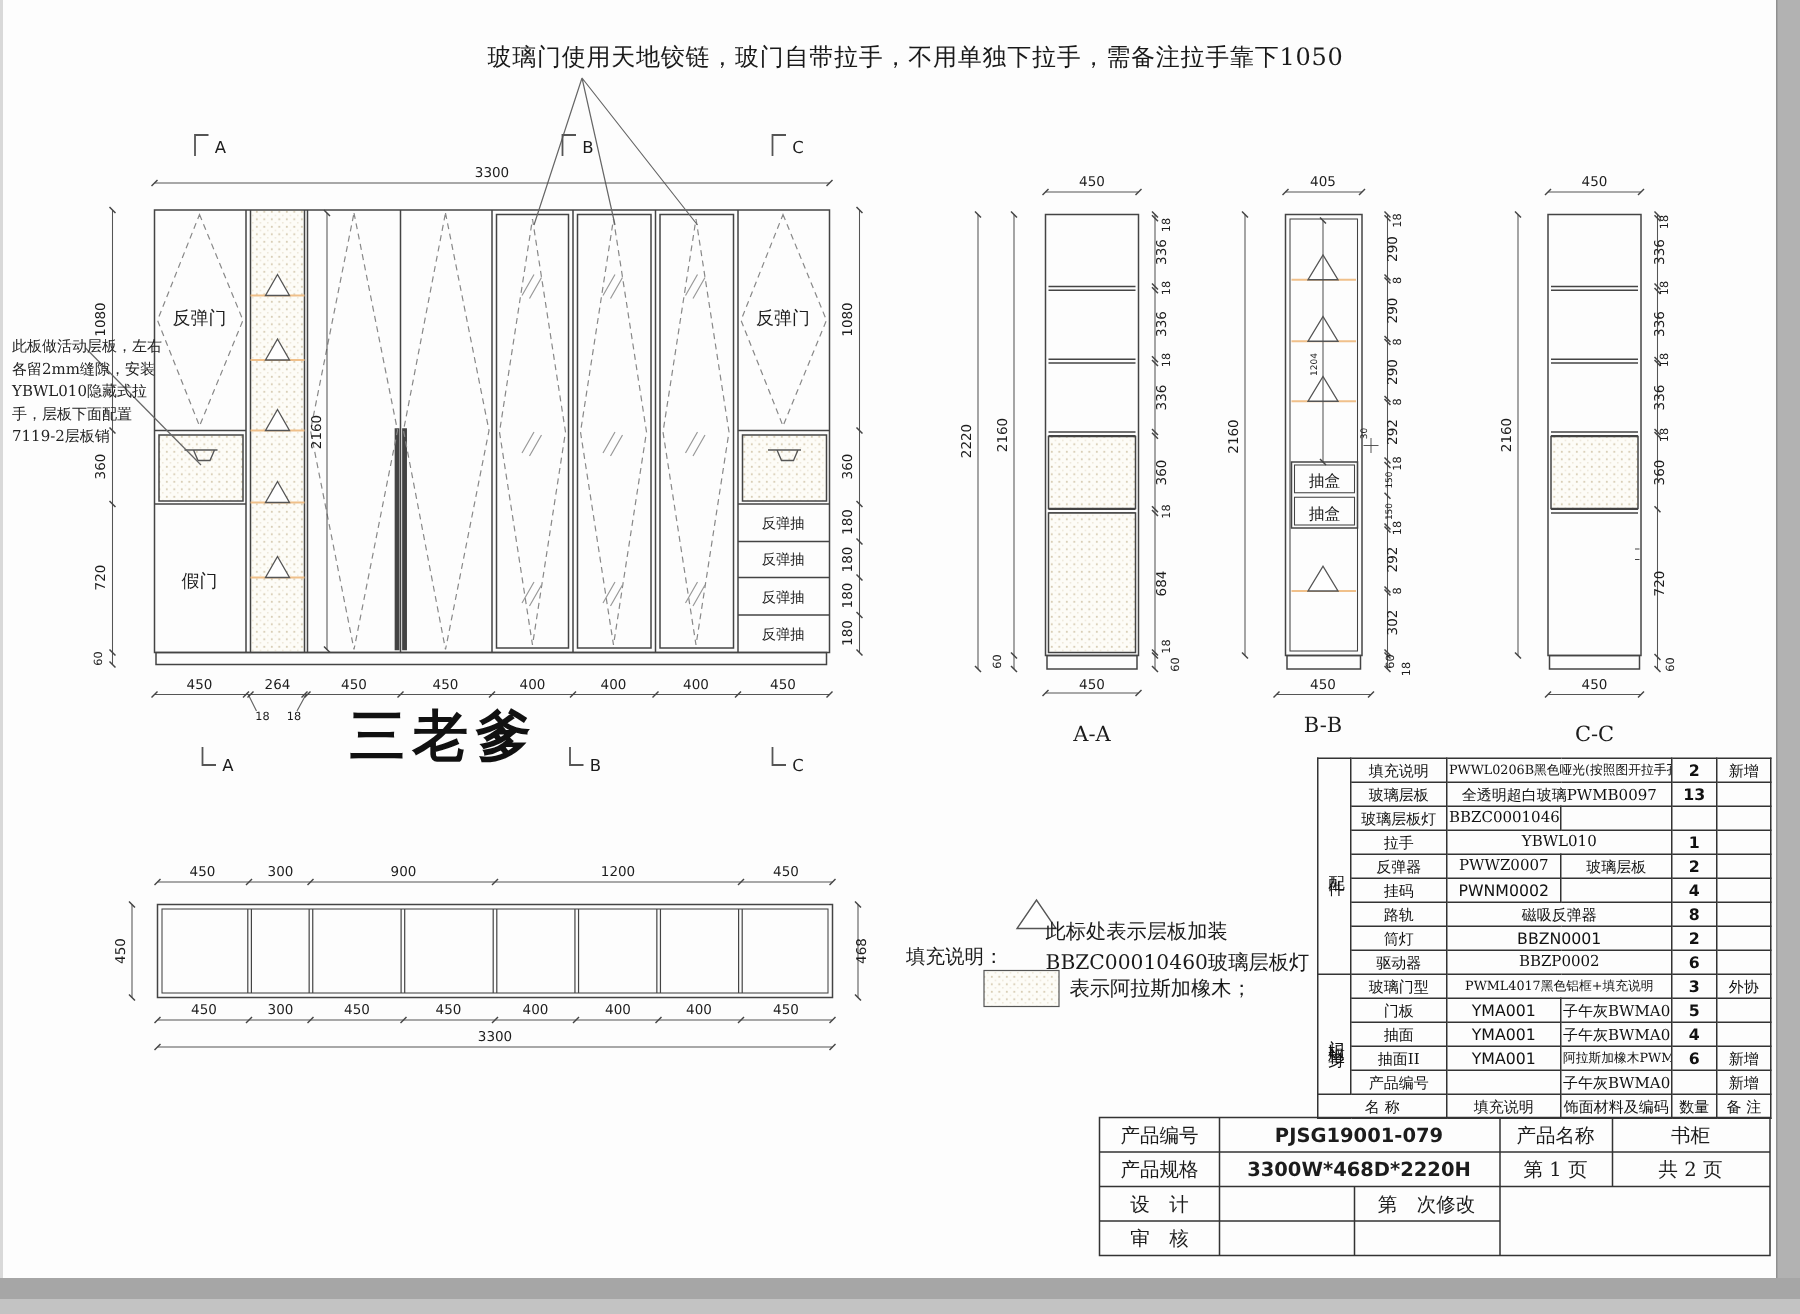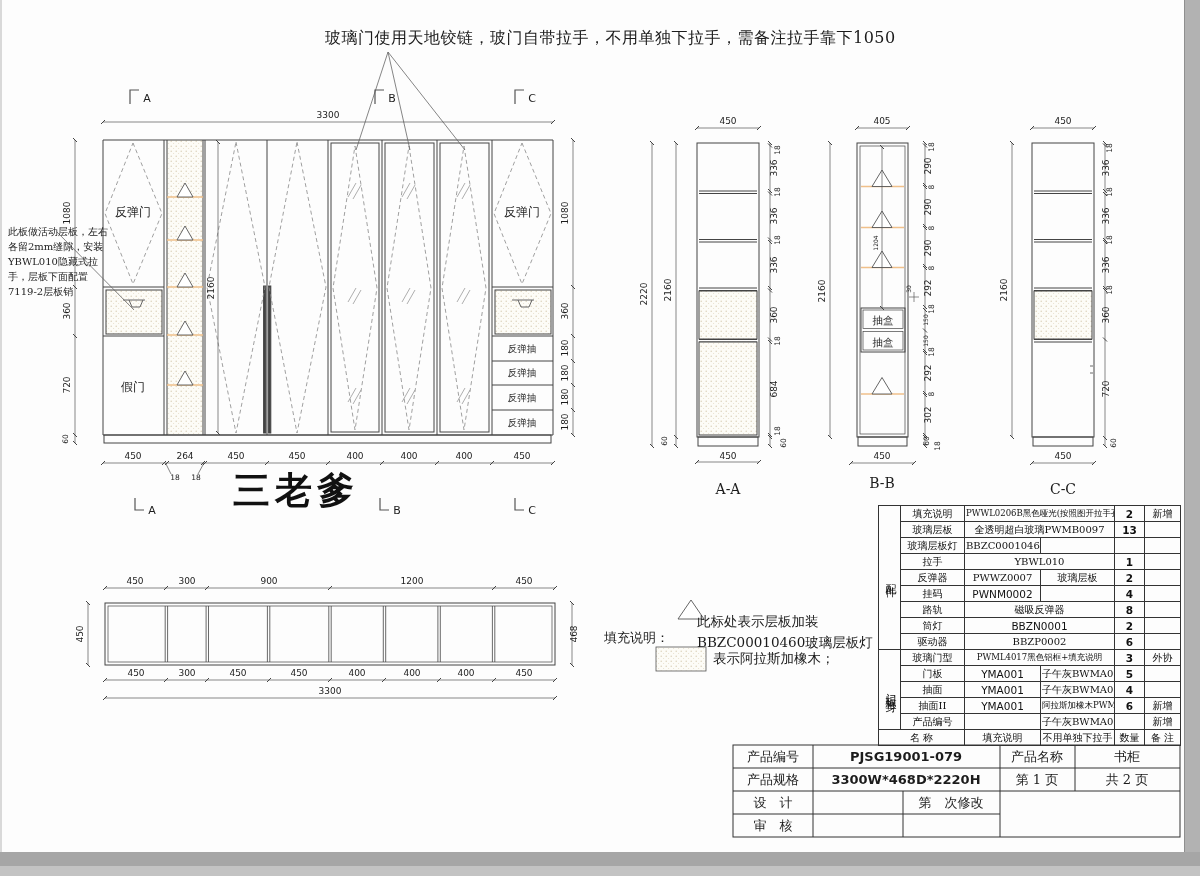--- a/index.html
+++ b/index.html
@@ -418,21 +418,21 @@
         <tr>
           <td class="nm">产品编号</td>
           <td class="cd "></td>
           <td class="mt ">子午灰BWMA0025</td>
           <td class="qt"></td>
           <td class="rm">新增</td>
         </tr>
         <tr>
           <td class="hd" colspan="2">名 称</td>
           <td class="hd">填充说明</td>
-          <td class="hd">不用单独下拉手</td>
+          <td class="hd">饰面材料及编码</td>
           <td class="hd">数量</td>
           <td class="hd">备 注</td>
         </tr>
       </tbody>
 </table>
 
 <div class="edge" style="left:1184px;top:0;width:16px;height:876px;background:#b2b2b2;border-left:1px solid #8f8f8f"></div>
 <div class="edge" style="left:0;top:852px;width:1200px;height:14px;background:#a6a6a6"></div>
 <div class="edge" style="left:0;top:866px;width:1200px;height:10px;background:#c3c3c3"></div>
 <div class="edge" style="left:0;top:0;width:2px;height:852px;background:#d9d9d9"></div>

